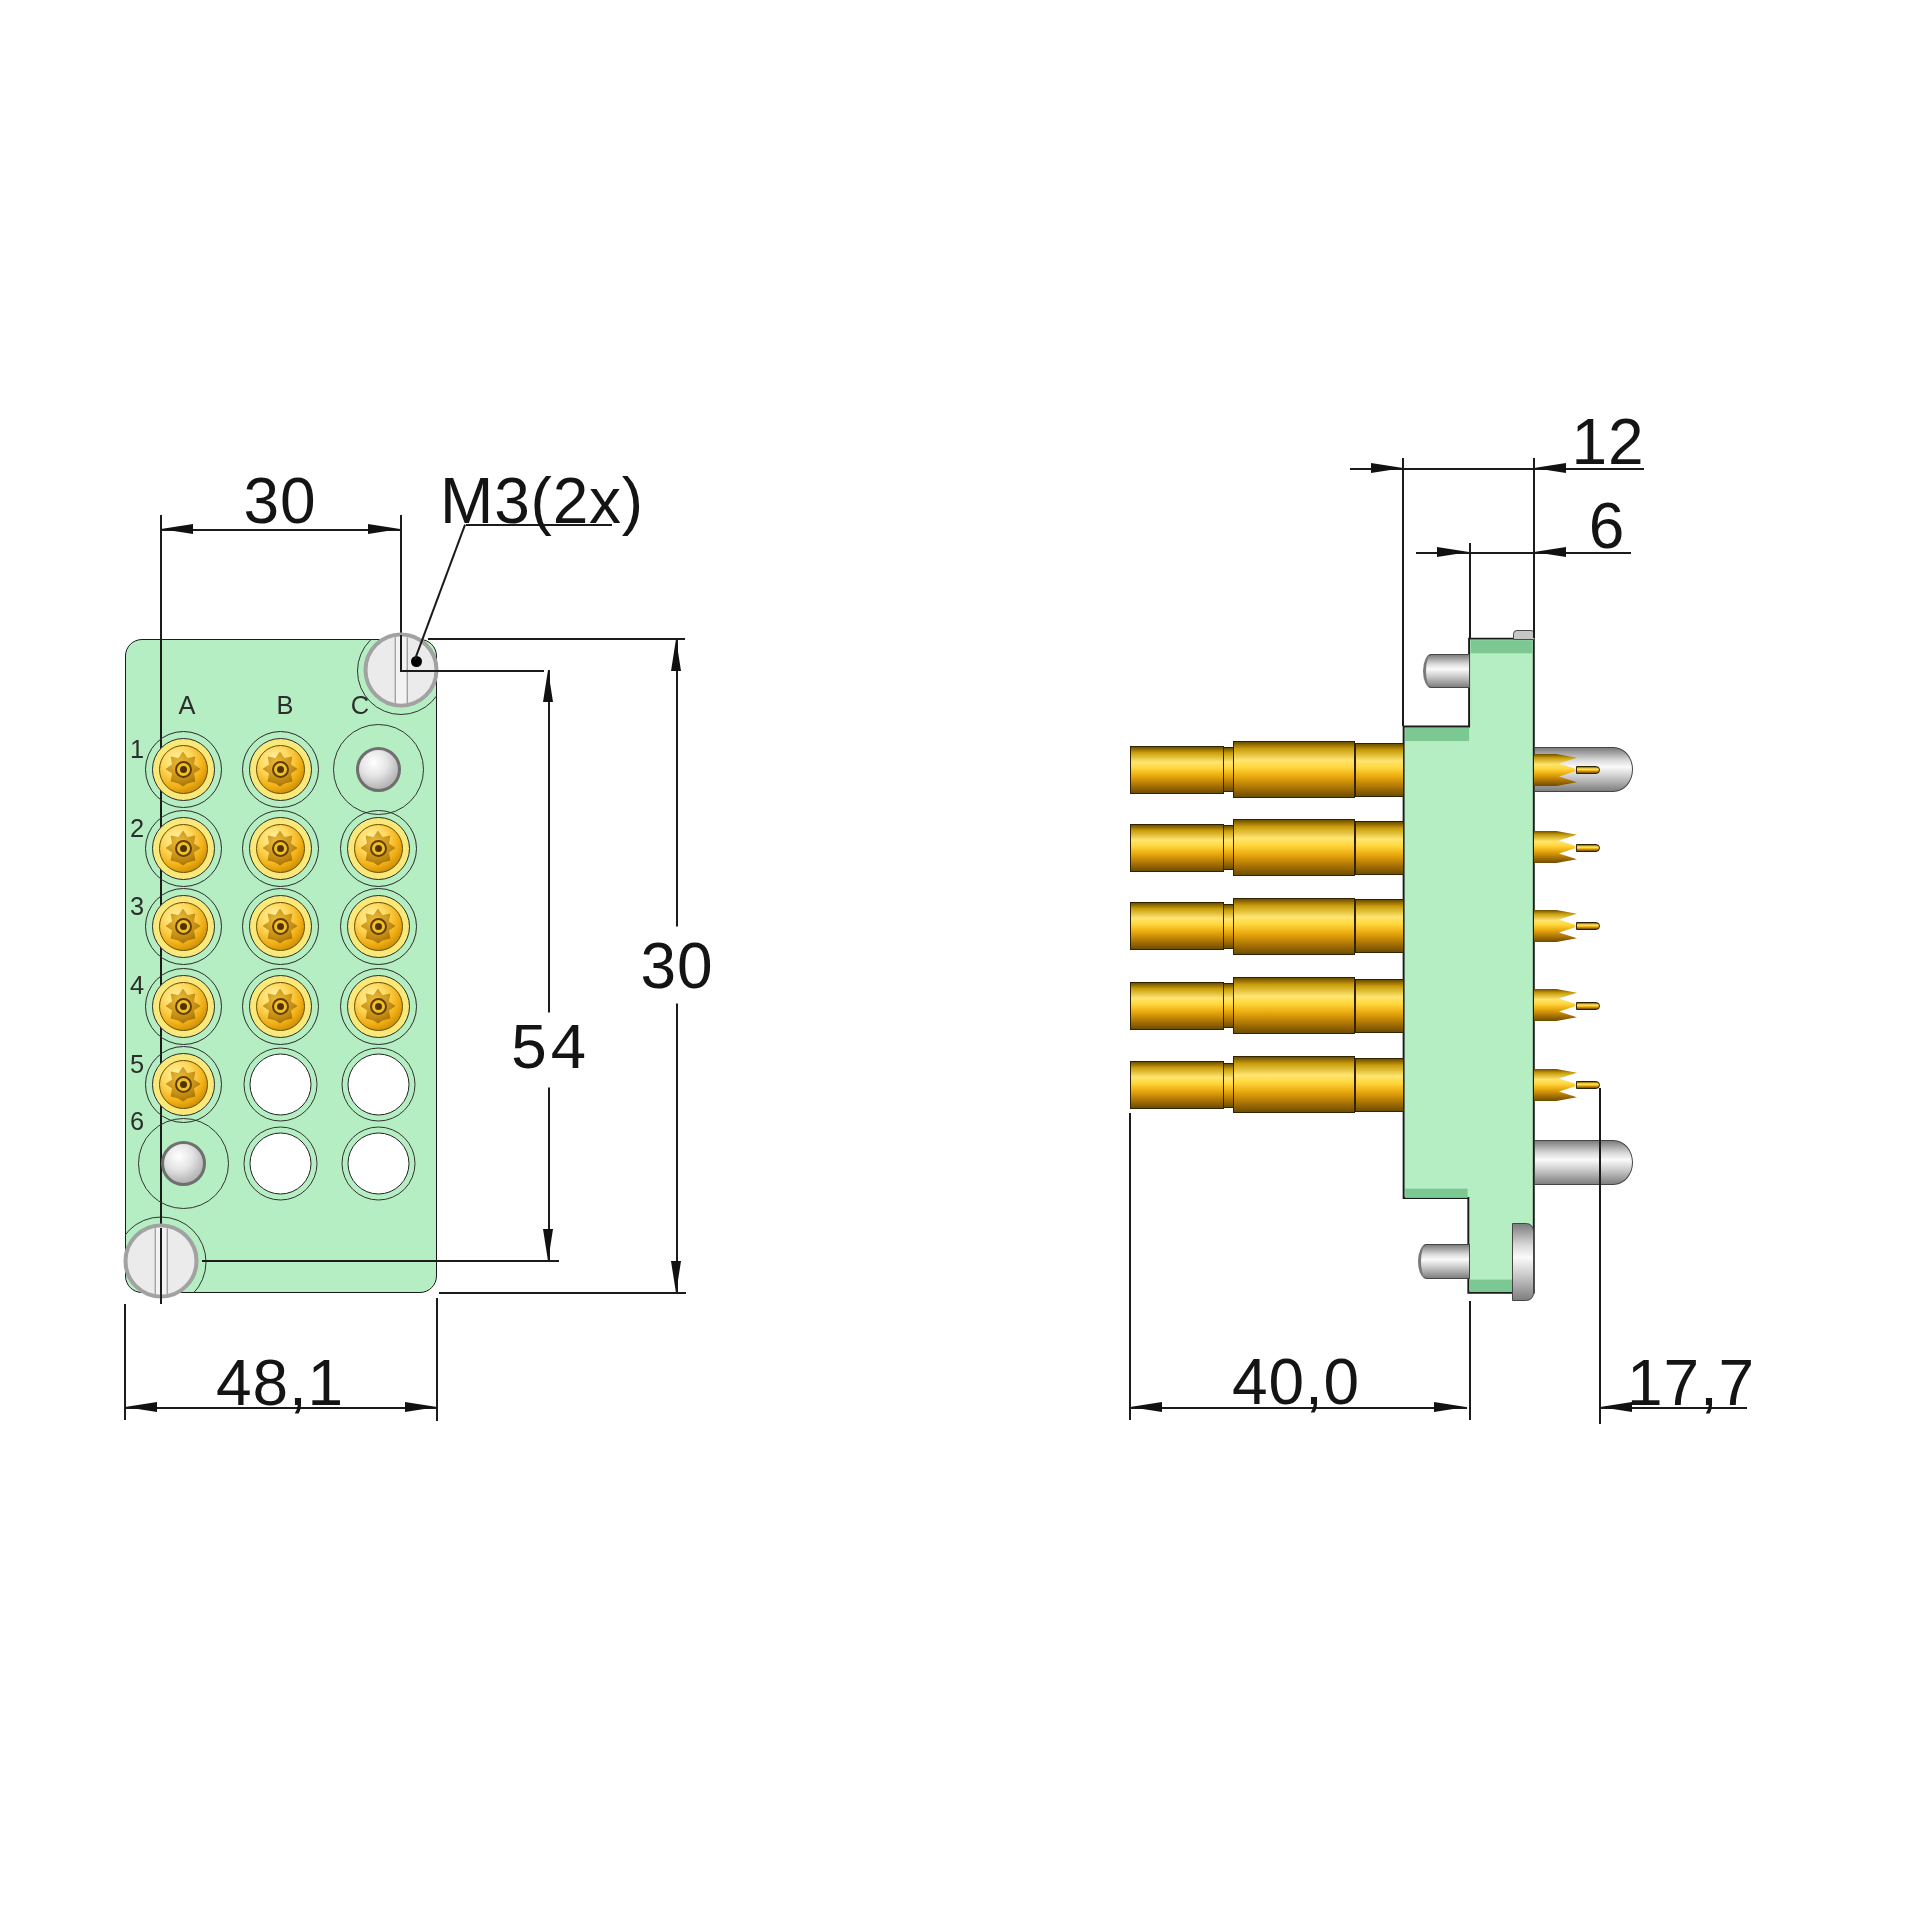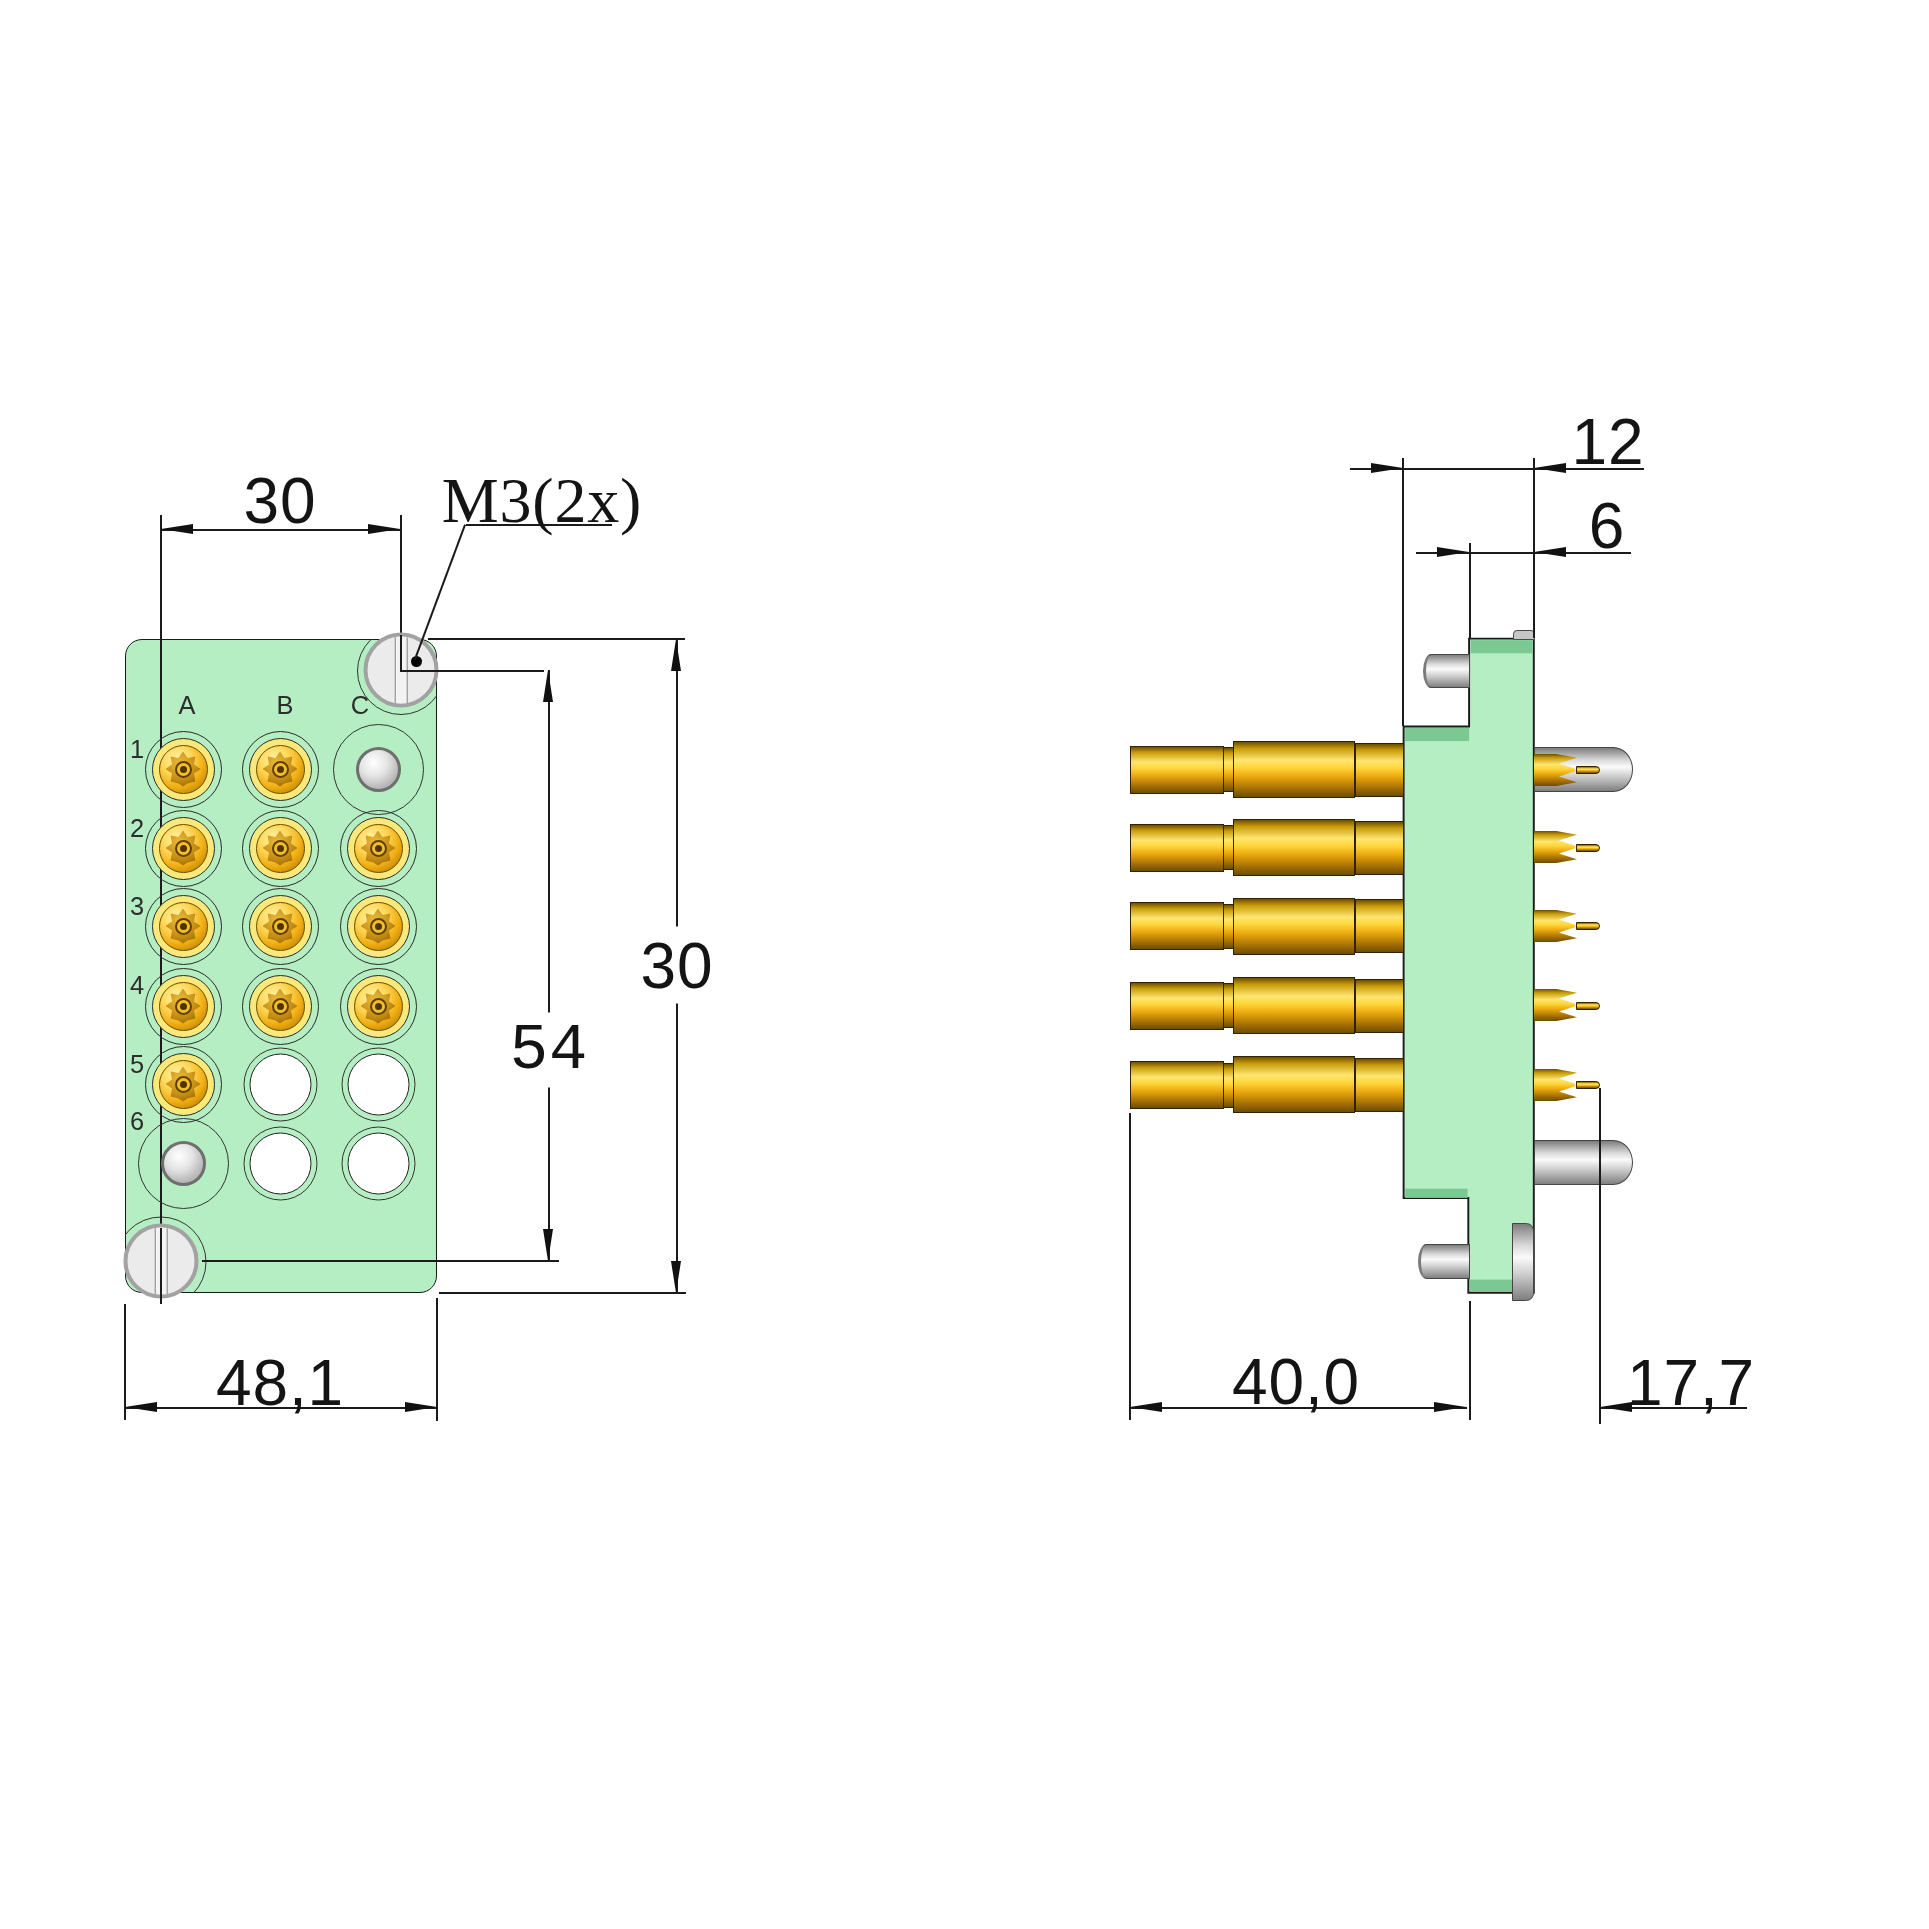--- a/index.html
+++ b/index.html
@@ -207,21 +207,21 @@
 
   <div class="dim-text" style="left:280px;top:501px;">30</div>
   <div class="hline" style="left:161px;top:529px;width:240px;"></div>
   <div class="arrow ar-left" style="left:161px;top:524px;"></div>
   <div class="arrow ar-right" style="left:368px;top:524px;"></div>
   <div class="vline z2" style="left:160px;top:515px;height:714px;"></div>
   <div class="vline z6" style="left:160px;top:1228px;height:76px;"></div>
   <div class="vline z2" style="left:400px;top:515px;height:120px;"></div>
   <div class="vline z6" style="left:400px;top:635px;height:37px;"></div>
 
-  <div class="dim-text" style="left:542px;top:501px;font-family:Liberation Serif, serif;">M3(2x)</div>
+  <div class="dim-text" style="left:542px;top:501px;">M3(2x)</div>
   <div class="hline" style="left:466px;top:524px;width:146px;"></div>
   <div class="hline" style="left:466px;top:525px;width:144px;transform:rotate(110.4deg);transform-origin:0 0;"></div>
 
   <div class="dim-text bg" style="left:549px;top:1050px;font-family:Liberation Mono, monospace;">54</div>
   <div class="vline" style="left:548px;top:670px;height:591px;"></div>
   <div class="arrow ar-up" style="left:543px;top:670px;"></div>
   <div class="arrow ar-down" style="left:543px;top:1229px;"></div>
   <div class="hline z6" style="left:401px;top:670px;width:143px;"></div>
   <div class="hline z2" style="left:202px;top:1260px;width:357px;"></div>
 

